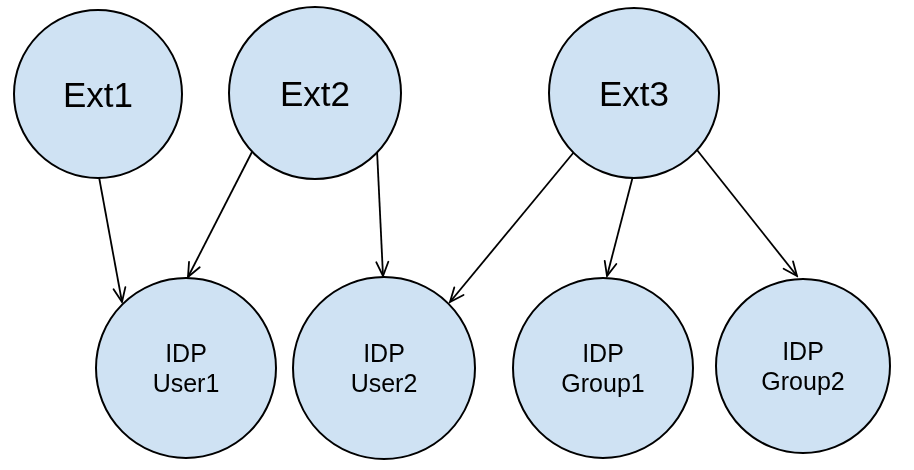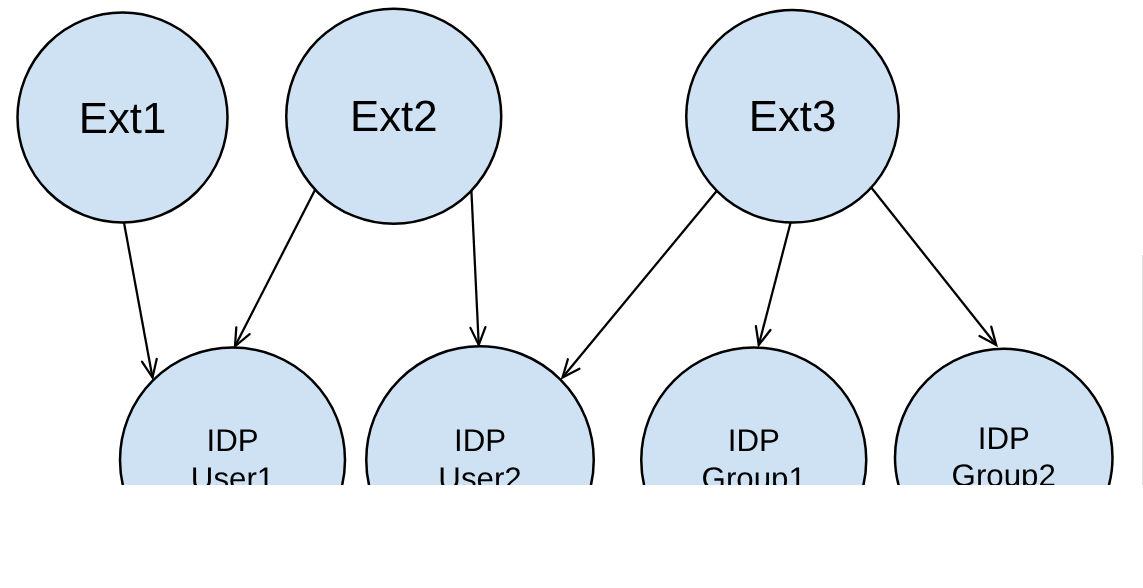--- a/index.html
+++ b/index.html
@@ -3,21 +3,21 @@
 <meta charset="utf-8">
 <style>
   html, body {
     margin: 0;
     padding: 0;
     background: #ffffff;
   }
   .canvas {
     position: relative;
     width: 914px;
-    height: 388px;
+    height: 470px;
     background: #737373;
     overflow: hidden;
   }
   svg text {
     font-family: "Liberation Sans", sans-serif;
     user-select: none;
   }
 </style>
 </head>
 <body>

